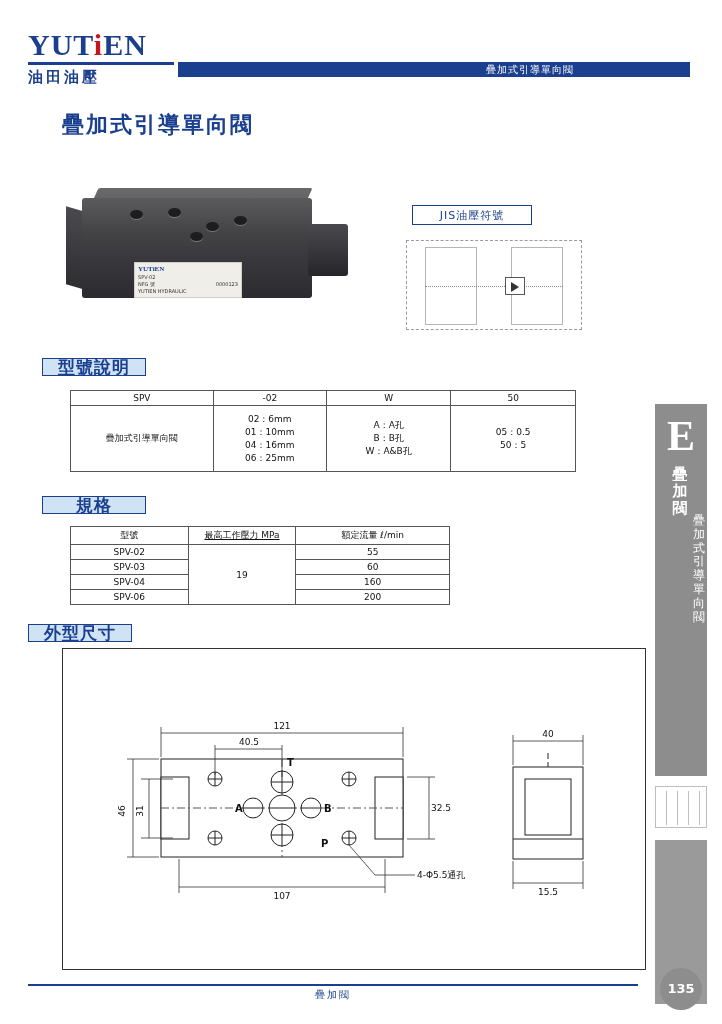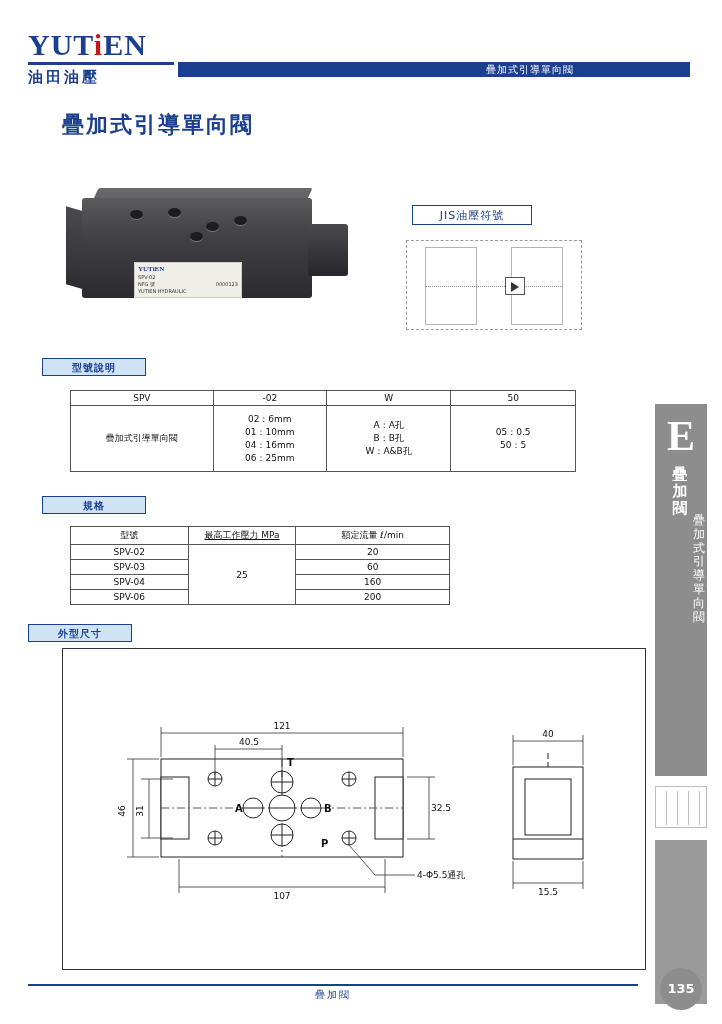--- a/index.html
+++ b/index.html
@@ -89,21 +89,21 @@
   .jis-inner-left { position:absolute; left:18px; top:6px; width:52px; height:78px; border:1px solid #b5b5b5; }
   .jis-inner-right { position:absolute; left:104px; top:6px; width:52px; height:78px; border:1px solid #b5b5b5; }
   .jis-line { position:absolute; left:18px; top:45px; width:138px; border-top:1px dotted #8a8a8a; }
   .jis-check { position:absolute; left:98px; top:36px; width:20px; height:18px; border:1px solid #555; background:#fff; }
   .jis-check:after{ content:""; position:absolute; left:5px; top:4px; width:0;height:0;
       border-top:5px solid transparent;border-bottom:5px solid transparent;border-left:8px solid #333;}
 
   
   .sec-tab {
     position:absolute; height:18px; border:1px solid #1b3f8f; background:#cfe3f5;
-    color:#1b3f8f; font-size:10px; font-weight:bold; text-align:center;
+    color:#1b3f8f; font-size:17px; font-weight:bold; text-align:center;
     line-height:17px; letter-spacing:1px; font-family:"DejaVu Sans", sans-serif;
   }
 
   
   table.spec { position:absolute; border-collapse:collapse; font-family:"DejaVu Sans", sans-serif; }
   table.spec td, table.spec th {
     border:1px solid #555; font-size:9px; text-align:center; color:#111;
     padding:2px 2px; font-weight:normal;
   }
 
@@ -244,22 +244,22 @@
 
 <table class="spec" style="left:70px; top:526px; width:380px;">
   <tbody>
       <tr>
     <td style="width:118px;">型號</td>
     <td style="width:108px;text-decoration:underline;">最高工作壓力  MPa</td>
     <td style="width:154px;">額定流量 ℓ/min</td>
   </tr>
   <tr>
     <td>SPV-02</td>
-    <td rowspan="4">25</td>
-    <td>20</td>
+    <td rowspan="4">19</td>
+    <td>55</td>
   </tr>
   <tr>
     <td>SPV-03</td>
     <td>60</td>
   </tr>
   <tr>
     <td>SPV-04</td>
     <td>160</td>
   </tr>
   <tr>

